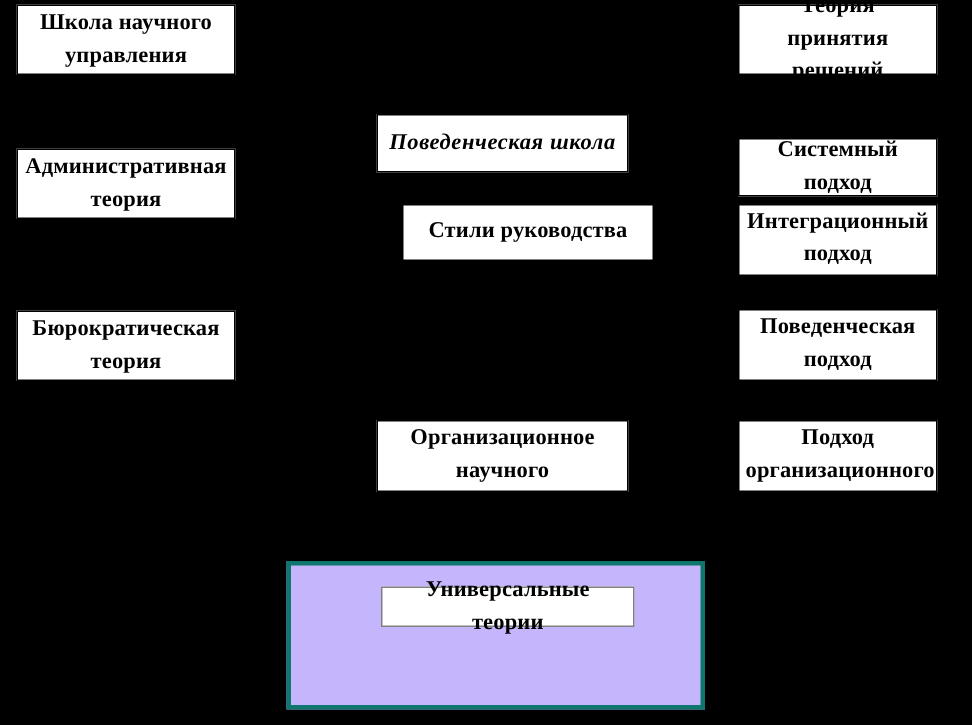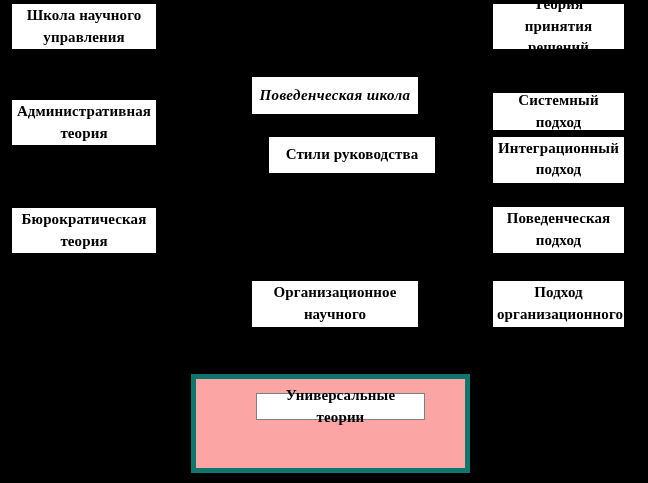--- a/index.html
+++ b/index.html
@@ -34,22 +34,22 @@
     padding: 2px 4px;
     letter-spacing: 0.1px;
   }
   .node .label {
     display: block;
     width: 100%;
   }
   .group-box {
     position: absolute;
     box-sizing: border-box;
-    background: #fca5a5;
-    border: 5px solid #0f766e;
+    background: #c4b5fd;
+    border: 3px solid #0f766e;
   }
   .node.inner {
     border: 1px solid #808080;
   }
   .node.wide-letter {
     letter-spacing: 0.4px;
     font-style: italic;
   }
 </style>
 </head>

